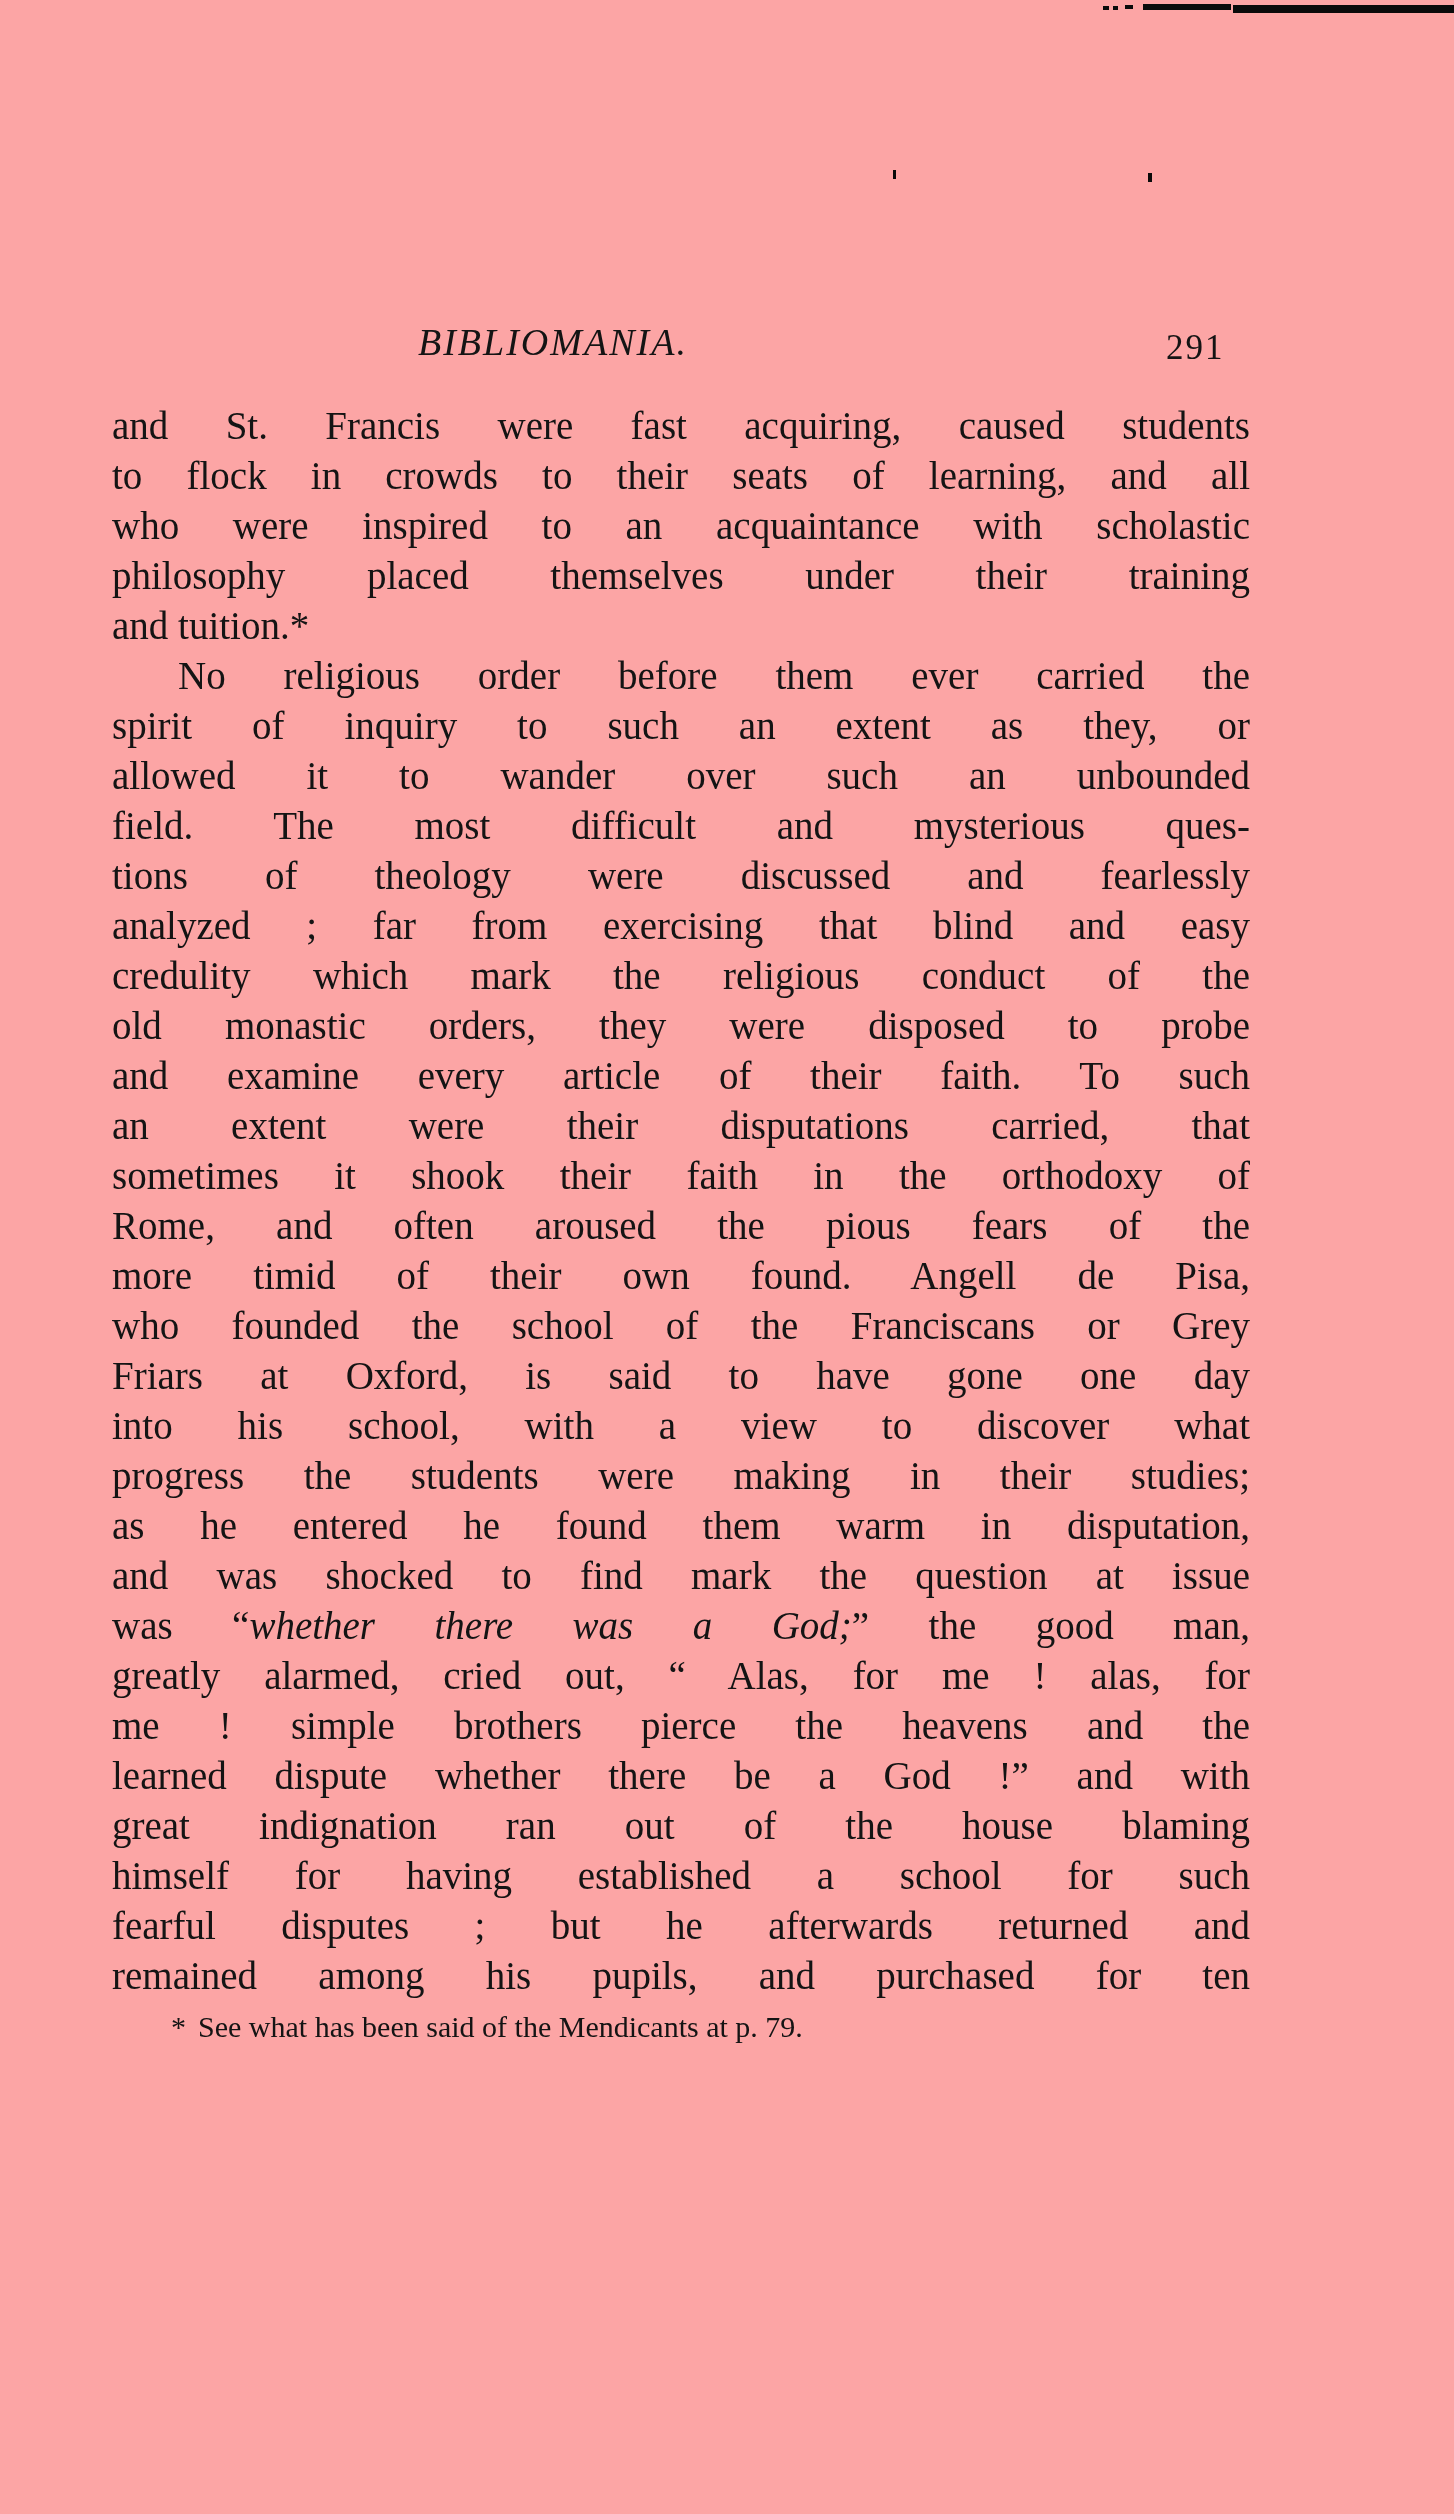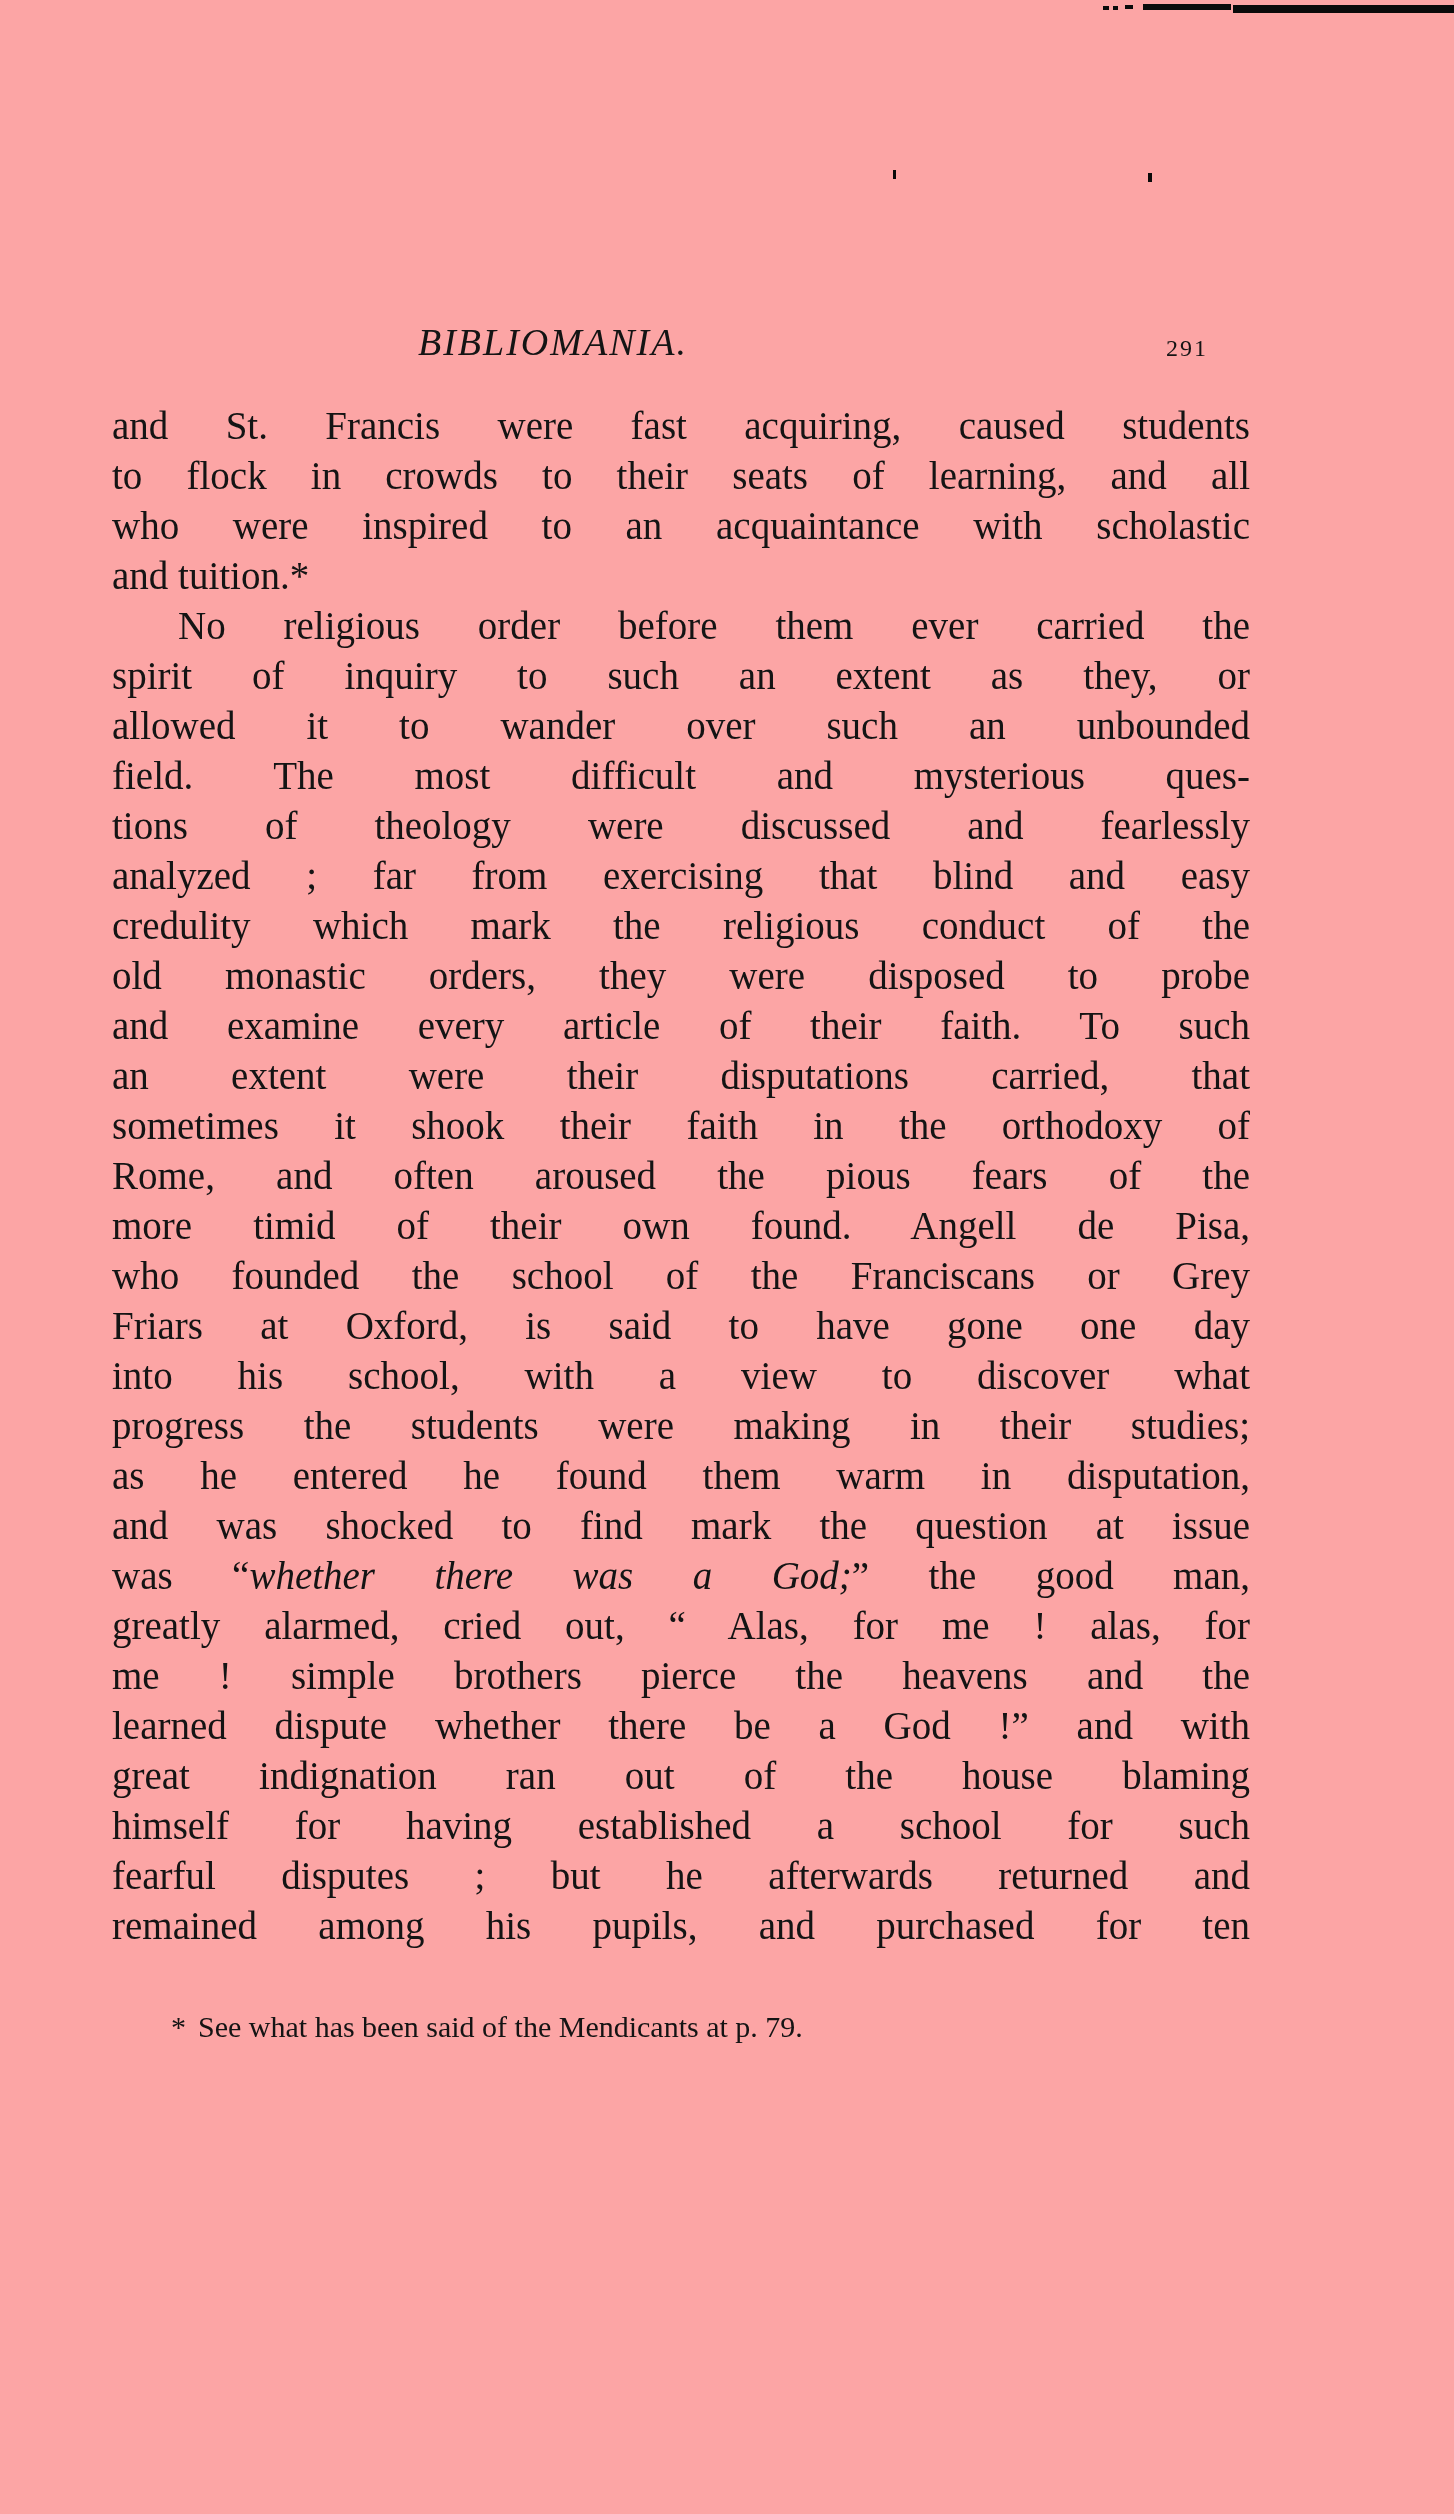--- a/index.html
+++ b/index.html
@@ -26,21 +26,21 @@
     font-style: italic;
     font-size: 38px;
     letter-spacing: 2px;
     line-height: 44px;
     white-space: nowrap;
   }
   .page-number {
     position: absolute;
     top: 326px;
     left: 1166px;
-    font-size: 24px;
+    font-size: 35px;
     letter-spacing: 2px;
     line-height: 44px;
   }
 
   
   .body-text {
     position: absolute;
     top: 401px;
     left: 112px;
     width: 1138px;
@@ -104,20 +104,21 @@
   <div class="artifact art-speck-1"></div>
   <div class="artifact art-speck-2"></div>
 
   <div class="running-title">BIBLIOMANIA.</div>
   <div class="page-number">291</div>
 
   <div class="body-text">
       <div class="line"><span>and St. Francis were fast acquiring, caused students</span></div>
       <div class="line"><span>to flock in crowds to their seats of learning, and all</span></div>
       <div class="line"><span>who were inspired to an acquaintance with scholastic</span></div>
+      <div class="line"><span>philosophy placed themselves under their training</span></div>
       <div class="line no-just"><span>and tuition.*</span></div>
       <div class="line indent"><span>No religious order before them ever carried the</span></div>
       <div class="line"><span>spirit of inquiry to such an extent as they, or</span></div>
       <div class="line"><span>allowed it to wander over such an unbounded</span></div>
       <div class="line"><span>field.  The most difficult and mysterious ques-</span></div>
       <div class="line"><span>tions of theology were discussed and fearlessly</span></div>
       <div class="line"><span>analyzed ; far from exercising that blind and easy</span></div>
       <div class="line"><span>credulity which mark the religious conduct of the</span></div>
       <div class="line"><span>old monastic orders, they were disposed to probe</span></div>
       <div class="line"><span>and examine every article of their faith.  To such</span></div>

